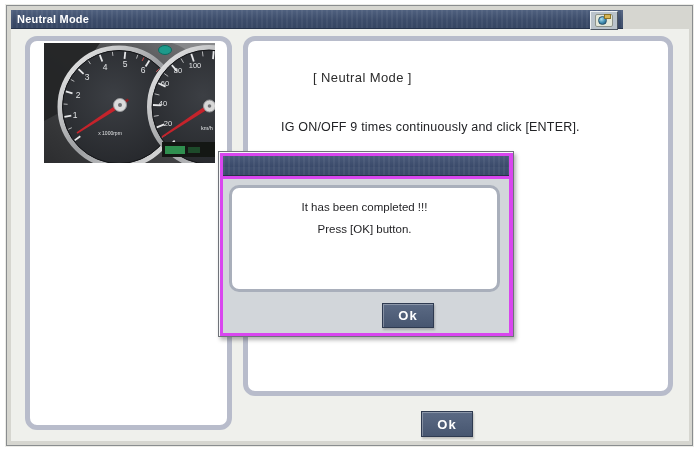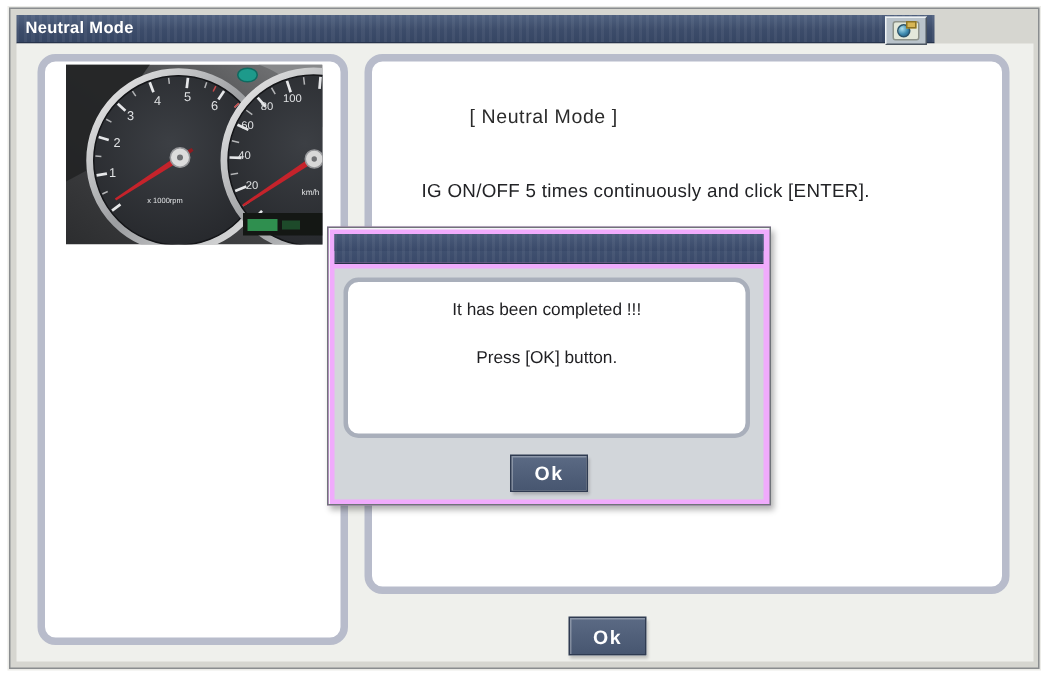--- a/index.html
+++ b/index.html
@@ -49,44 +49,45 @@
   .heading{position:absolute;left:281px;top:70px;font-size:13px;color:#2b2b2b;letter-spacing:.4px;padding-left:32px;}
   .instruction{position:absolute;left:281px;top:120px;font-size:12.5px;color:#222326;letter-spacing:.2px;}
   
   .btn{
     position:absolute;display:flex;align-items:center;justify-content:center;
     background:linear-gradient(180deg,#5b6a84 0%,#475670 100%);
     color:#ffffff;font-size:13px;font-weight:bold;letter-spacing:1px;
     border:1px solid #2f3b51;box-sizing:border-box;cursor:pointer;
     box-shadow:inset 1px 1px 0 rgba(255,255,255,.3),1px 2px 2px rgba(0,0,0,.2);
     font-family:inherit;
+    margin-left:42px;
   }
   .main-ok{left:379px;top:411px;width:52px;height:26px;}
   
   .dialog{
     position:absolute;left:218px;top:151px;width:296px;height:186px;
-    background:#f0abfc;border:1px solid #6f7379;box-sizing:border-box;padding:4px;
+    background:#d946ef;border:1px solid #6f7379;box-sizing:border-box;padding:4px;
     box-shadow:inset 1px 1px 0 #f4f5f7,2px 3px 4px rgba(0,0,0,.3);
   }
   .dialog-header{
     height:19px;background:linear-gradient(180deg,#4a5b7a 0%,#394969 60%,#35456300 0),linear-gradient(180deg,#4a5b7a,#394969);
     border-bottom:1px solid #273248;margin-bottom:3px;position:relative;
   }
   .dialog-header::after{
     content:"";position:absolute;inset:0;
     background:repeating-linear-gradient(90deg,rgba(255,255,255,.05) 0 2px,transparent 2px 5px);
   }
   .dialog-body{position:relative;height:154px;background:#d2d6da;}
   .dialog-msgbox{
     position:absolute;left:6px;top:6px;right:9px;height:107px;
     background:#ffffff;border:3px solid #a9afbb;border-radius:10px;box-sizing:border-box;
     text-align:center;color:#1f1f22;font-size:11.5px;
   }
   .msg1{margin-top:13px;}
-  .msg2{margin-top:20px;}
+  .msg2{margin-top:10px;}
   .dialog-ok{left:calc(50% - 26px);top:124px;width:52px;height:25px;}
   
   .gnum{fill:#e0e2e4;font-family:"Liberation Sans",sans-serif;}
 </style>
 </head>
 <body>
 
 <div class="screen">
 
   <div class="win-frame"></div>
@@ -195,21 +196,21 @@
       <polygon points="163.9,61.3 166.1,64.7 118.4,94.7 117.6,93.3" fill="#c5232b"></polygon>
       <circle cx="165.5" cy="63" r="6" fill="#d8d8d8" stroke="#96979a" stroke-width="1"></circle>
       <circle cx="165.5" cy="63" r="1.8" fill="#6f7073"></circle>
       <rect x="118" y="99" width="53" height="15" fill="#141714"></rect>
       <rect x="121" y="103" width="20" height="8" fill="#2f8f4f"></rect>
       <rect x="144" y="104" width="12" height="6" fill="#1d4a2a"></rect>
     </g>
   </svg>
 
   <div class="heading">[ Neutral Mode ]</div>
-  <div class="instruction">IG ON/OFF 5 times continuously and click [ENTER].</div>
+  <div class="instruction">IG ON/OFF 9 times continuously and click [ENTER].</div>
 
   <div class="btn main-ok">Ok</div>
 
   <div class="dialog">
     <div class="dialog-header"></div>
     <div class="dialog-body">
       <div class="dialog-msgbox">
         <div class="msg1">It has been completed !!!</div>
         <div class="msg2">Press [OK] button.</div>
       </div>

